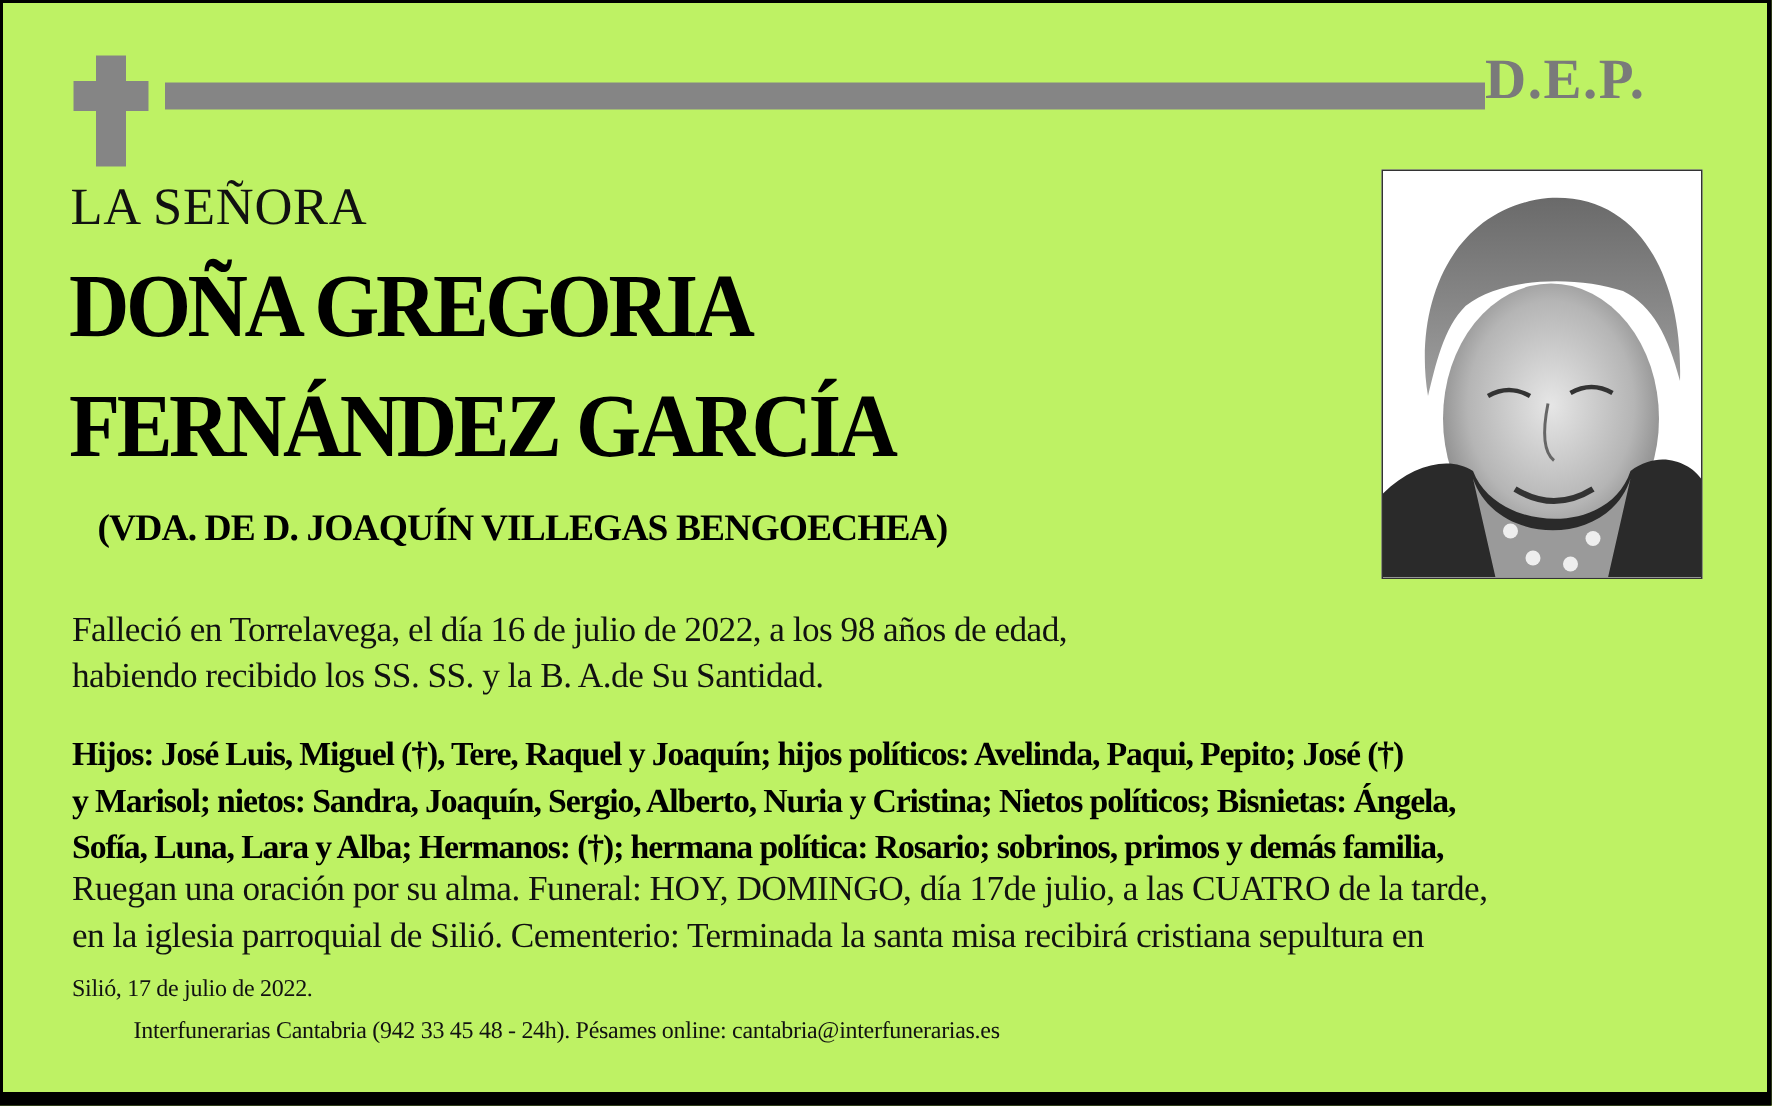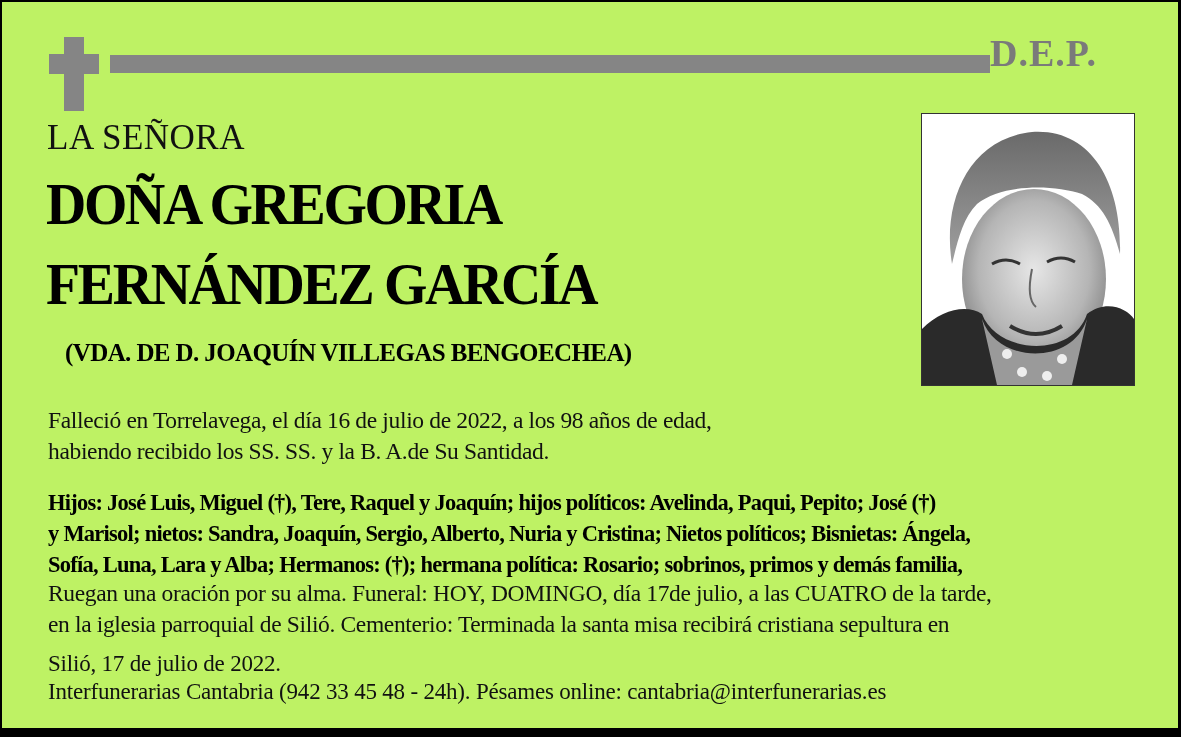--- a/index.html
+++ b/index.html
@@ -28,23 +28,23 @@
     .name-1 { top: 172px; }
     .name-2 { top: 252px; }
     .widow { position: absolute; left: 45px; top: 337px; font-size: 25px; font-weight: bold; color: #000; letter-spacing: -0.6px; margin-left: 18px; }
     .para { position: absolute; left: 46px; font-size: 23.5px; line-height: 31px; color: #111; letter-spacing: -0.35px; margin-top: 32px; }
     .p-death { top: 371px; }
     .family {
       position: absolute; left: 46px; top: 441px; width: 1110px; font-size: 22.5px; font-weight: bold;
       line-height: 31px; color: #000; letter-spacing: -0.75px; margin-top: 44px;
     }
     .p-funeral { top: 544px; }
-    .p-foot { position: absolute; left: 46px; font-size: 23px; line-height: 1; color: #111; letter-spacing: -0.2px; }
+    .p-foot { position: absolute; left: 46px; font-size: 16px; line-height: 1; color: #111; letter-spacing: -0.2px; }
     .f1 { top: 650px; }
-    .f2 { top: 678px; }
+    .f2 { top: 678px; margin-left: 41px; }
     .line { display: block; white-space: nowrap; }
   </style>
 </head>
 <body>
 
 <div class="card">
 
   <div>
     <div class="cross-v"></div>
     <div class="cross-h"></div>

